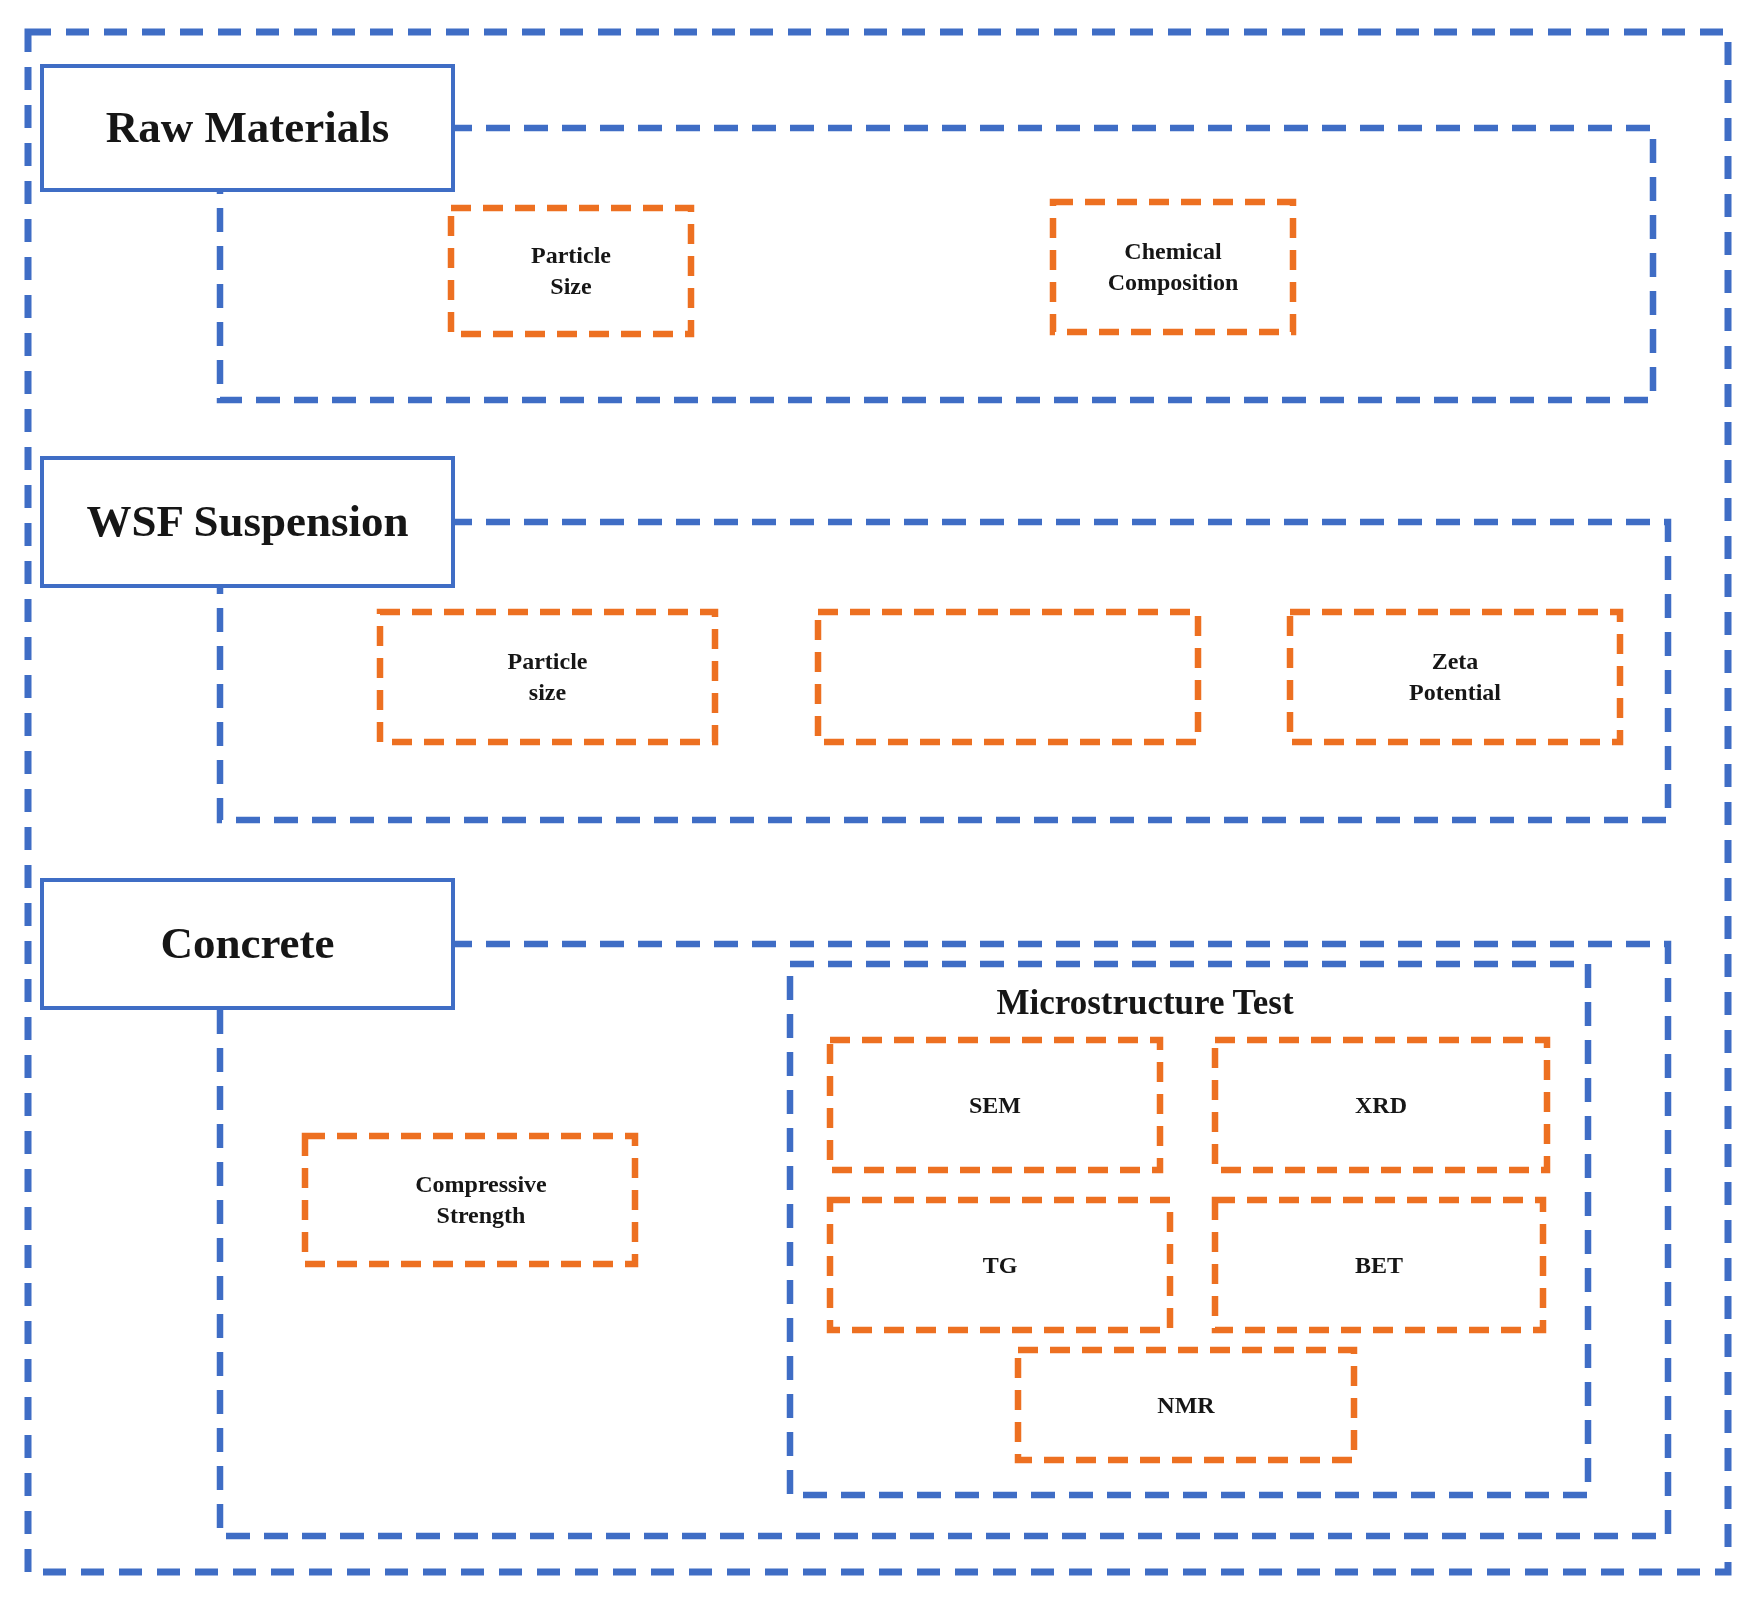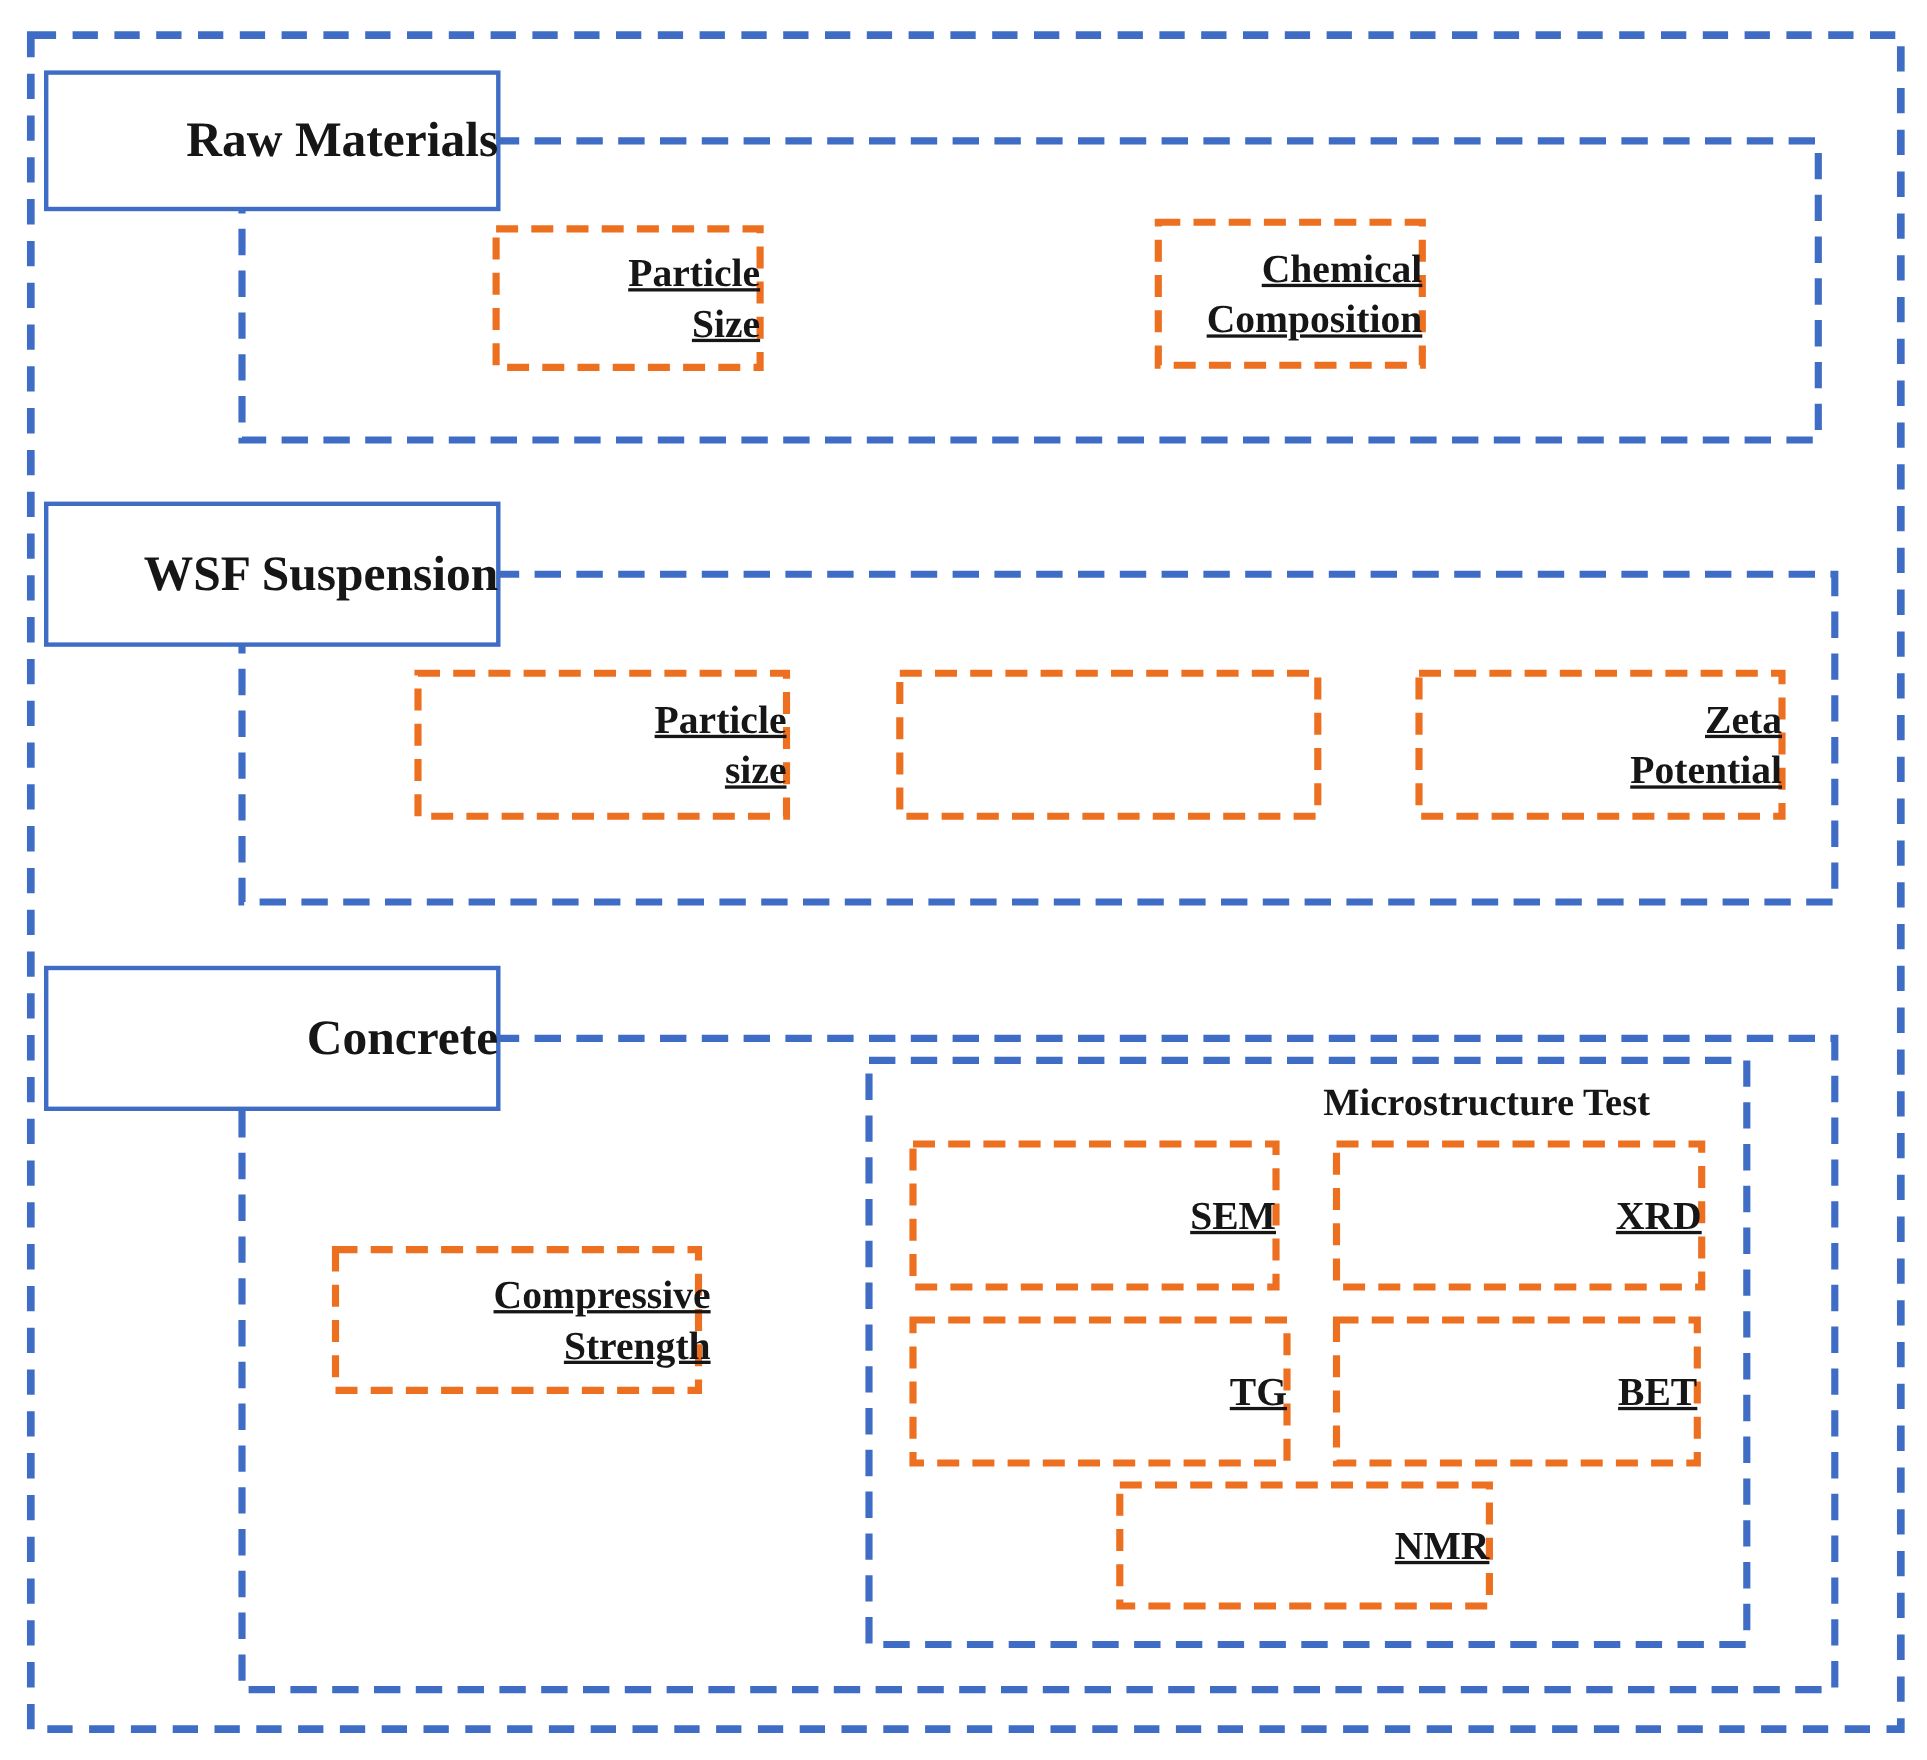--- a/index.html
+++ b/index.html
@@ -21,30 +21,30 @@
   
   .outer-border{fill:none;stroke:var(--blue);stroke-width:7;stroke-dasharray:23 15;}
   .blue-container{fill:none;stroke:var(--blue);stroke-width:6.5;stroke-dasharray:24 14;}
   .label-rect{fill:var(--bg);stroke:var(--blue);stroke-width:4;}
   .orange-rect{fill:var(--bg);stroke:var(--orange);stroke-width:6.5;stroke-dasharray:20 12;}
   
   .txt{
     position:absolute;
     display:flex;
     flex-direction:column;
-    align-items:flex-end;
+    align-items:center;
     justify-content:center;
     text-align:center;
     color:var(--text);
     font-weight:700;
     line-height:1.28;
     white-space:nowrap;
   }
   .label-txt{font-size:45px;}
-  .obox-txt{font-size:36px;text-decoration:underline;}
+  .obox-txt{font-size:24px;}
   .subtitle-txt{font-size:35px;}
 </style>
 </head>
 <body>
 
 <div class="stage">
 
   <svg class="layer" viewBox="0 0 1752 1600">
 
     <rect class="outer-border" x="28" y="32" width="1700" height="1540"></rect>

